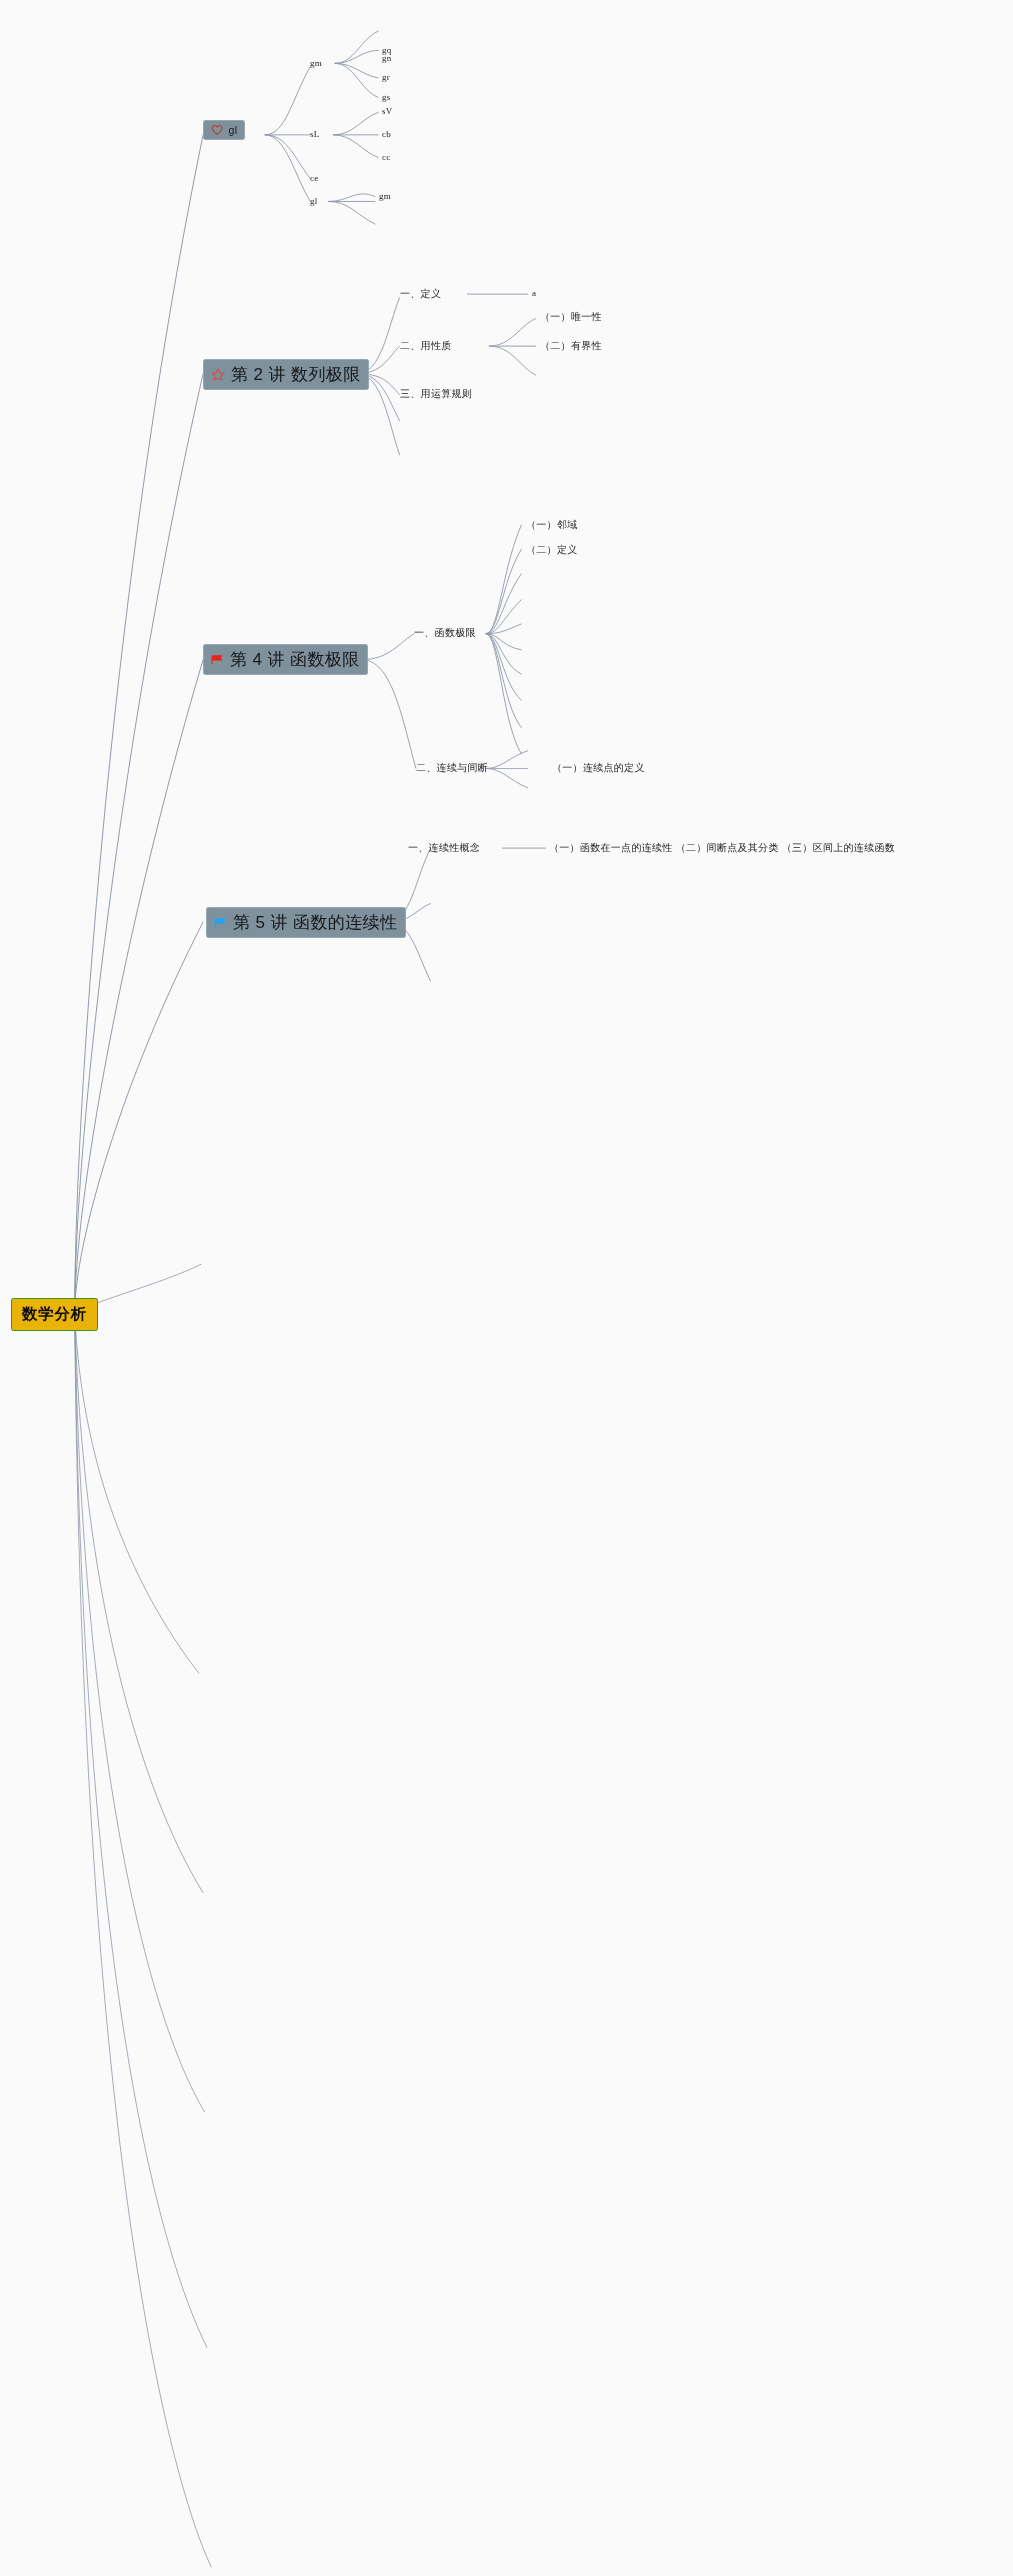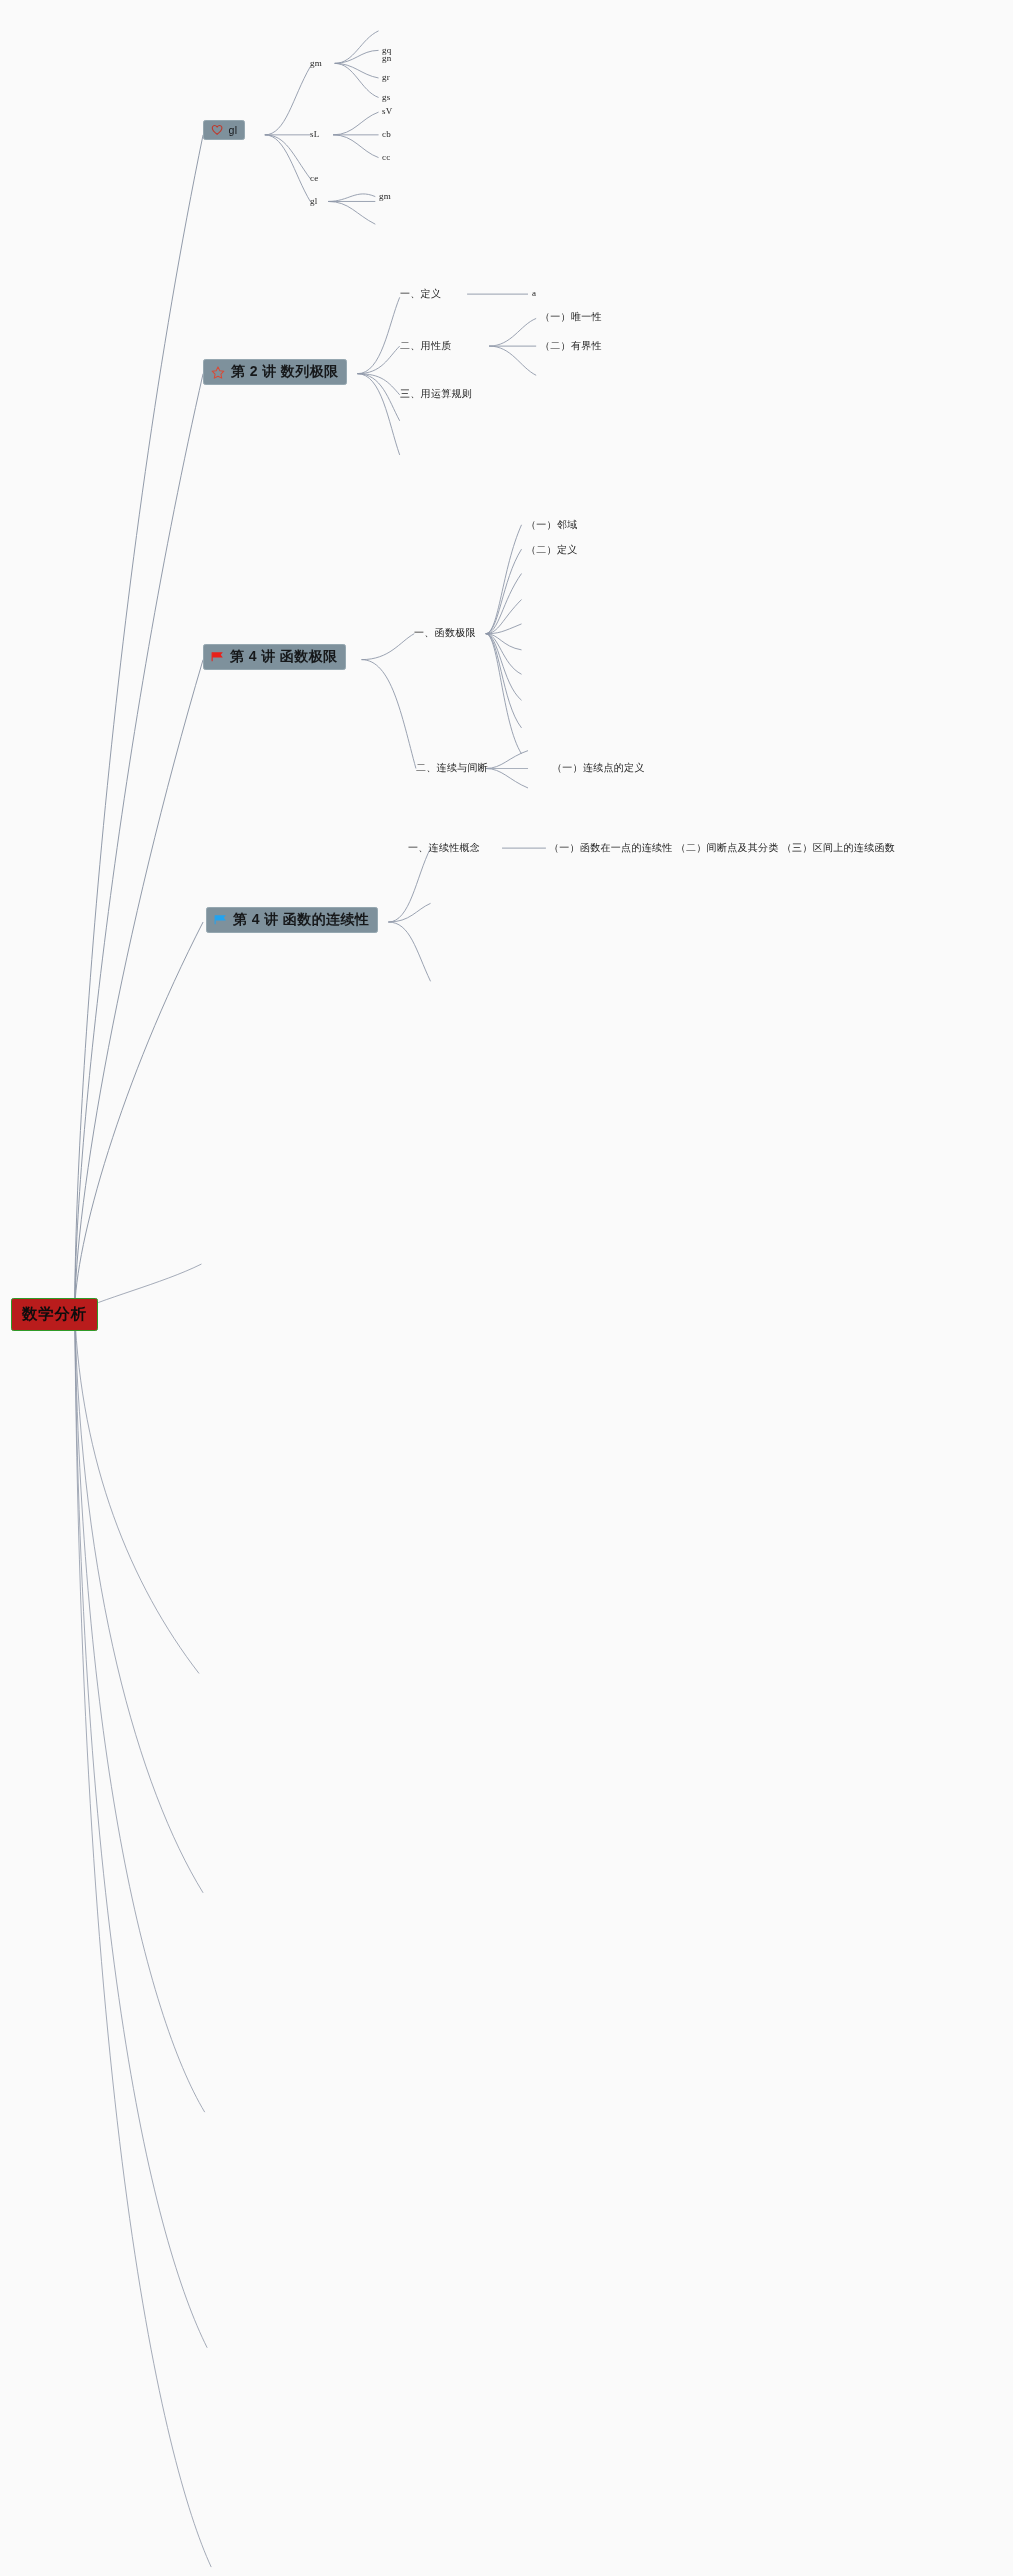--- a/index.html
+++ b/index.html
@@ -34,34 +34,34 @@
   .node-box {
     position: absolute;
     display: flex;
     align-items: center;
     gap: 5.7px;
     box-sizing: border-box;
     white-space: nowrap;
     border-radius: 2.4px;
   }
   .node-box.root {
-    background: #b91c1c;
+    background: #eab308;
     border: 0.8px solid #2f9a28;
     padding: 4.9px 9.7px;
     font-size: 15.4px;
     font-weight: bold;
     color: #0d0d0d;
     letter-spacing: 0.8px;
   }
   .node-box.topic {
     background: #7e919c;
     border: 0.8px solid #95a7b0;
     padding: 3.2px 7.3px;
-    font-size: 14px;
-    font-weight: bold;
+    font-size: 17px;
+    font-weight: normal;
     color: #16181a;
     letter-spacing: 0.4px;
   }
   .node-box.topic.compact {
     font-size: 10.6px;
     font-weight: normal;
     padding: 3.2px 6.5px;
   }
 
   
@@ -231,20 +231,20 @@
   <div class="leaf cn" style="left:526px; top:543px;">（二）定义</div>
   <div class="leaf cn" style="left:532px; top:761px;margin-left:20px;">（一）连续点的定义</div>
 
   <div class="node-box topic" style="left:206px; top:907px;">
     <span class="ic">
       <svg width="13" height="12.2" viewBox="0 0 22 20">
         <path d="M2 2 H 20 L 16.5 6.2 L 20 10.6 H 2 Z" fill="#23a3ef"></path>
         <rect x="1" y="2" width="1.8" height="15" fill="#23a3ef"></rect>
       </svg>
     </span>
-    <span>第 4 讲 函数的连续性</span>
+    <span>第 5 讲 函数的连续性</span>
   </div>
 
   <div class="leaf cn" style="left:408px; top:841px;">一、连续性概念</div>
   <div class="leaf cn" style="left:549px; top:841px;">（一）函数在一点的连续性 （二）间断点及其分类 （三）区间上的连续函数</div>
 
 </div>
 
 
 </body></html>

